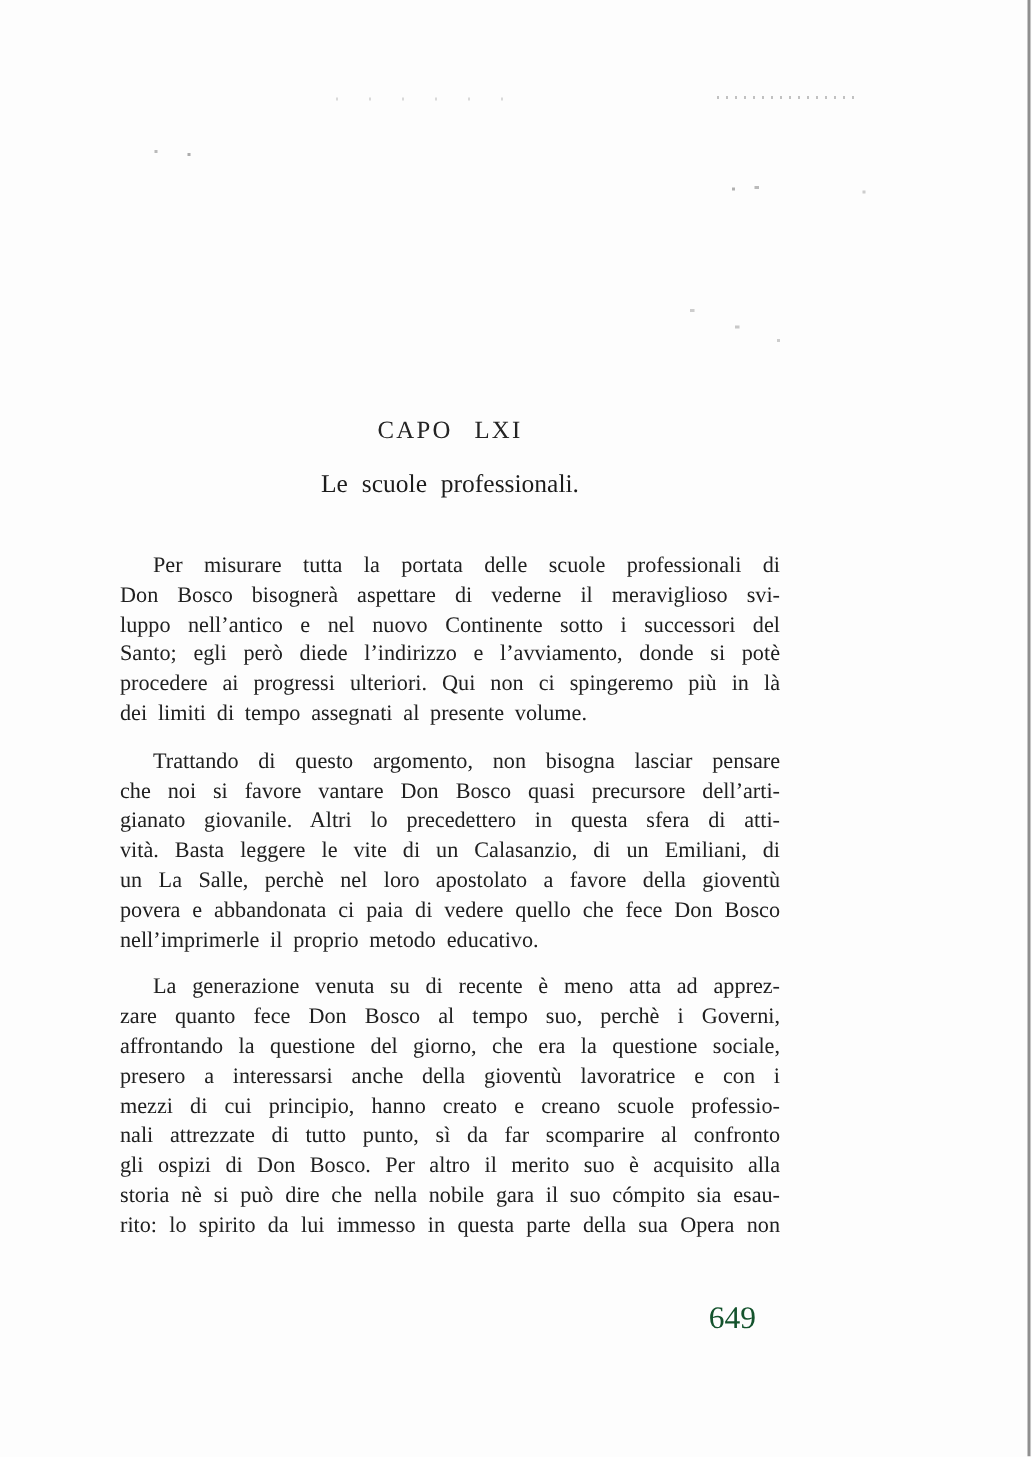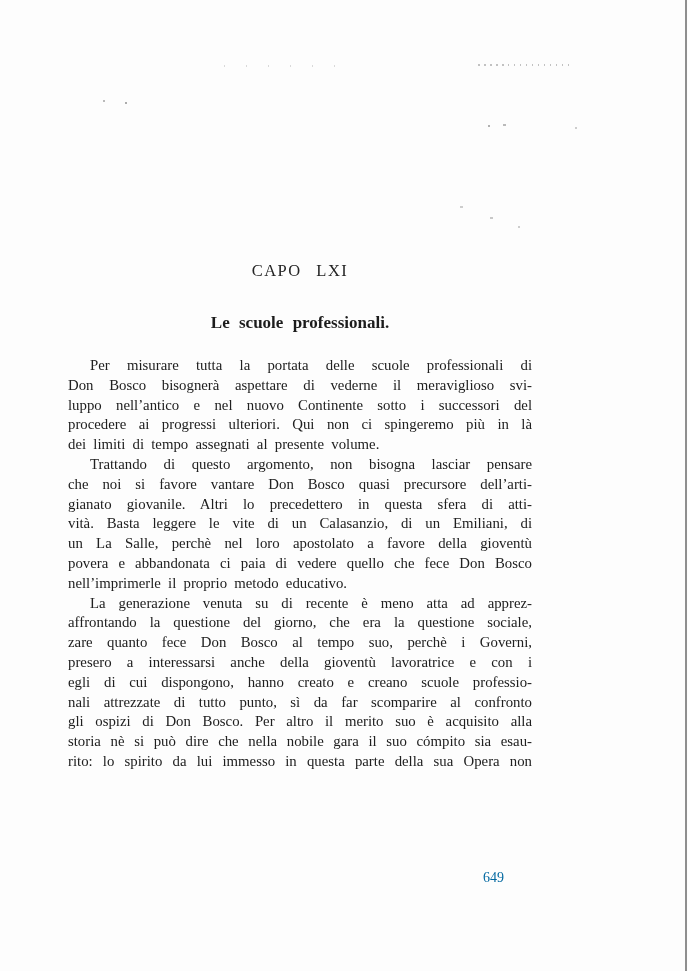--- a/index.html
+++ b/index.html
@@ -56,47 +56,47 @@
   }
   
   .text-column {
     position: absolute;
     left: 68px;
     width: 464px;
     top: 0;
   }
   .chapter-heading {
     position: absolute;
-    top: 262px;
+    top: 278px;
     width: 100%;
     text-align: center;
     font-size: 16.5px;
     line-height: 18px;
     letter-spacing: 1.5px;
     word-spacing: 9px;
     color: #242424;
   }
   .section-title {
     position: absolute;
     top: 313px;
     width: 100%;
     text-align: center;
-    font-weight: bold;
+    font-weight: normal;
     font-size: 17px;
     line-height: 20px;
     word-spacing: 5px;
     color: #1c1c1c;
   }
   .body-paragraphs {
     position: absolute;
     top: 356px;
     width: 100%;
   }
   .para {
-    margin: 0;
+    margin: 12px;
   }
   .line {
     font-size: 14.8px;
     line-height: 19.8px;
     text-align: justify;
     text-align-last: justify;
     white-space: normal;
     color: #202020;
   }
   .line.indent {
@@ -106,23 +106,23 @@
     text-align-last: left;
     word-spacing: 3.5px;
   }
   .page-number {
     position: absolute;
     top: 867px;
     width: 100%;
     text-align: right;
     padding-right: 28px;
     box-sizing: border-box;
-    font-size: 14px;
+    font-size: 21px;
     line-height: 22px;
-    color: #0369a1;
+    color: #14532d;
   }
 </style>
 </head>
 <body>
 
 <div class="page">
 
   <div class="dotted-row"></div>
   <div class="dotted-row-faint"></div>
   <span class="speck" style="left:103px; top:100px;"></span>
@@ -137,38 +137,39 @@
   <div class="text-column">
     <div class="chapter-heading">CAPO LXI</div>
 
     <div class="section-title">Le scuole professionali.</div>
 
     <div class="body-paragraphs">
         <div class="para">
           <div class="line indent">Per misurare tutta la portata delle scuole professionali di</div>
           <div class="line">Don Bosco bisognerà aspettare di vederne il meraviglioso svi-</div>
           <div class="line">luppo nell’antico e nel nuovo Continente sotto i successori del</div>
+          <div class="line">Santo; egli però diede l’indirizzo e l’avviamento, donde si potè</div>
           <div class="line">procedere ai progressi ulteriori. Qui non ci spingeremo più in là</div>
           <div class="line endline">dei limiti di tempo assegnati al presente volume.</div>
         </div>
         <div class="para">
           <div class="line indent">Trattando di questo argomento, non bisogna lasciar pensare</div>
           <div class="line">che noi si favore vantare Don Bosco quasi precursore dell’arti-</div>
           <div class="line">gianato giovanile. Altri lo precedettero in questa sfera di atti-</div>
           <div class="line">vità. Basta leggere le vite di un Calasanzio, di un Emiliani, di</div>
           <div class="line">un La Salle, perchè nel loro apostolato a favore della gioventù</div>
           <div class="line">povera e abbandonata ci paia di vedere quello che fece Don Bosco</div>
           <div class="line endline">nell’imprimerle il proprio metodo educativo.</div>
         </div>
         <div class="para">
           <div class="line indent">La generazione venuta su di recente è meno atta ad apprez-</div>
+          <div class="line">zare quanto fece Don Bosco al tempo suo, perchè i Governi,</div>
           <div class="line">affrontando la questione del giorno, che era la questione sociale,</div>
-          <div class="line">zare quanto fece Don Bosco al tempo suo, perchè i Governi,</div>
           <div class="line">presero a interessarsi anche della gioventù lavoratrice e con i</div>
-          <div class="line">egli di cui dispongono, hanno creato e creano scuole professio-</div>
+          <div class="line">mezzi di cui principio, hanno creato e creano scuole professio-</div>
           <div class="line">nali attrezzate di tutto punto, sì da far scomparire al confronto</div>
           <div class="line">gli ospizi di Don Bosco. Per altro il merito suo è acquisito alla</div>
           <div class="line">storia nè si può dire che nella nobile gara il suo cómpito sia esau-</div>
           <div class="line">rito: lo spirito da lui immesso in questa parte della sua Opera non</div>
         </div>
       </div>
 
     <div class="page-number">649</div>
   </div>
 

